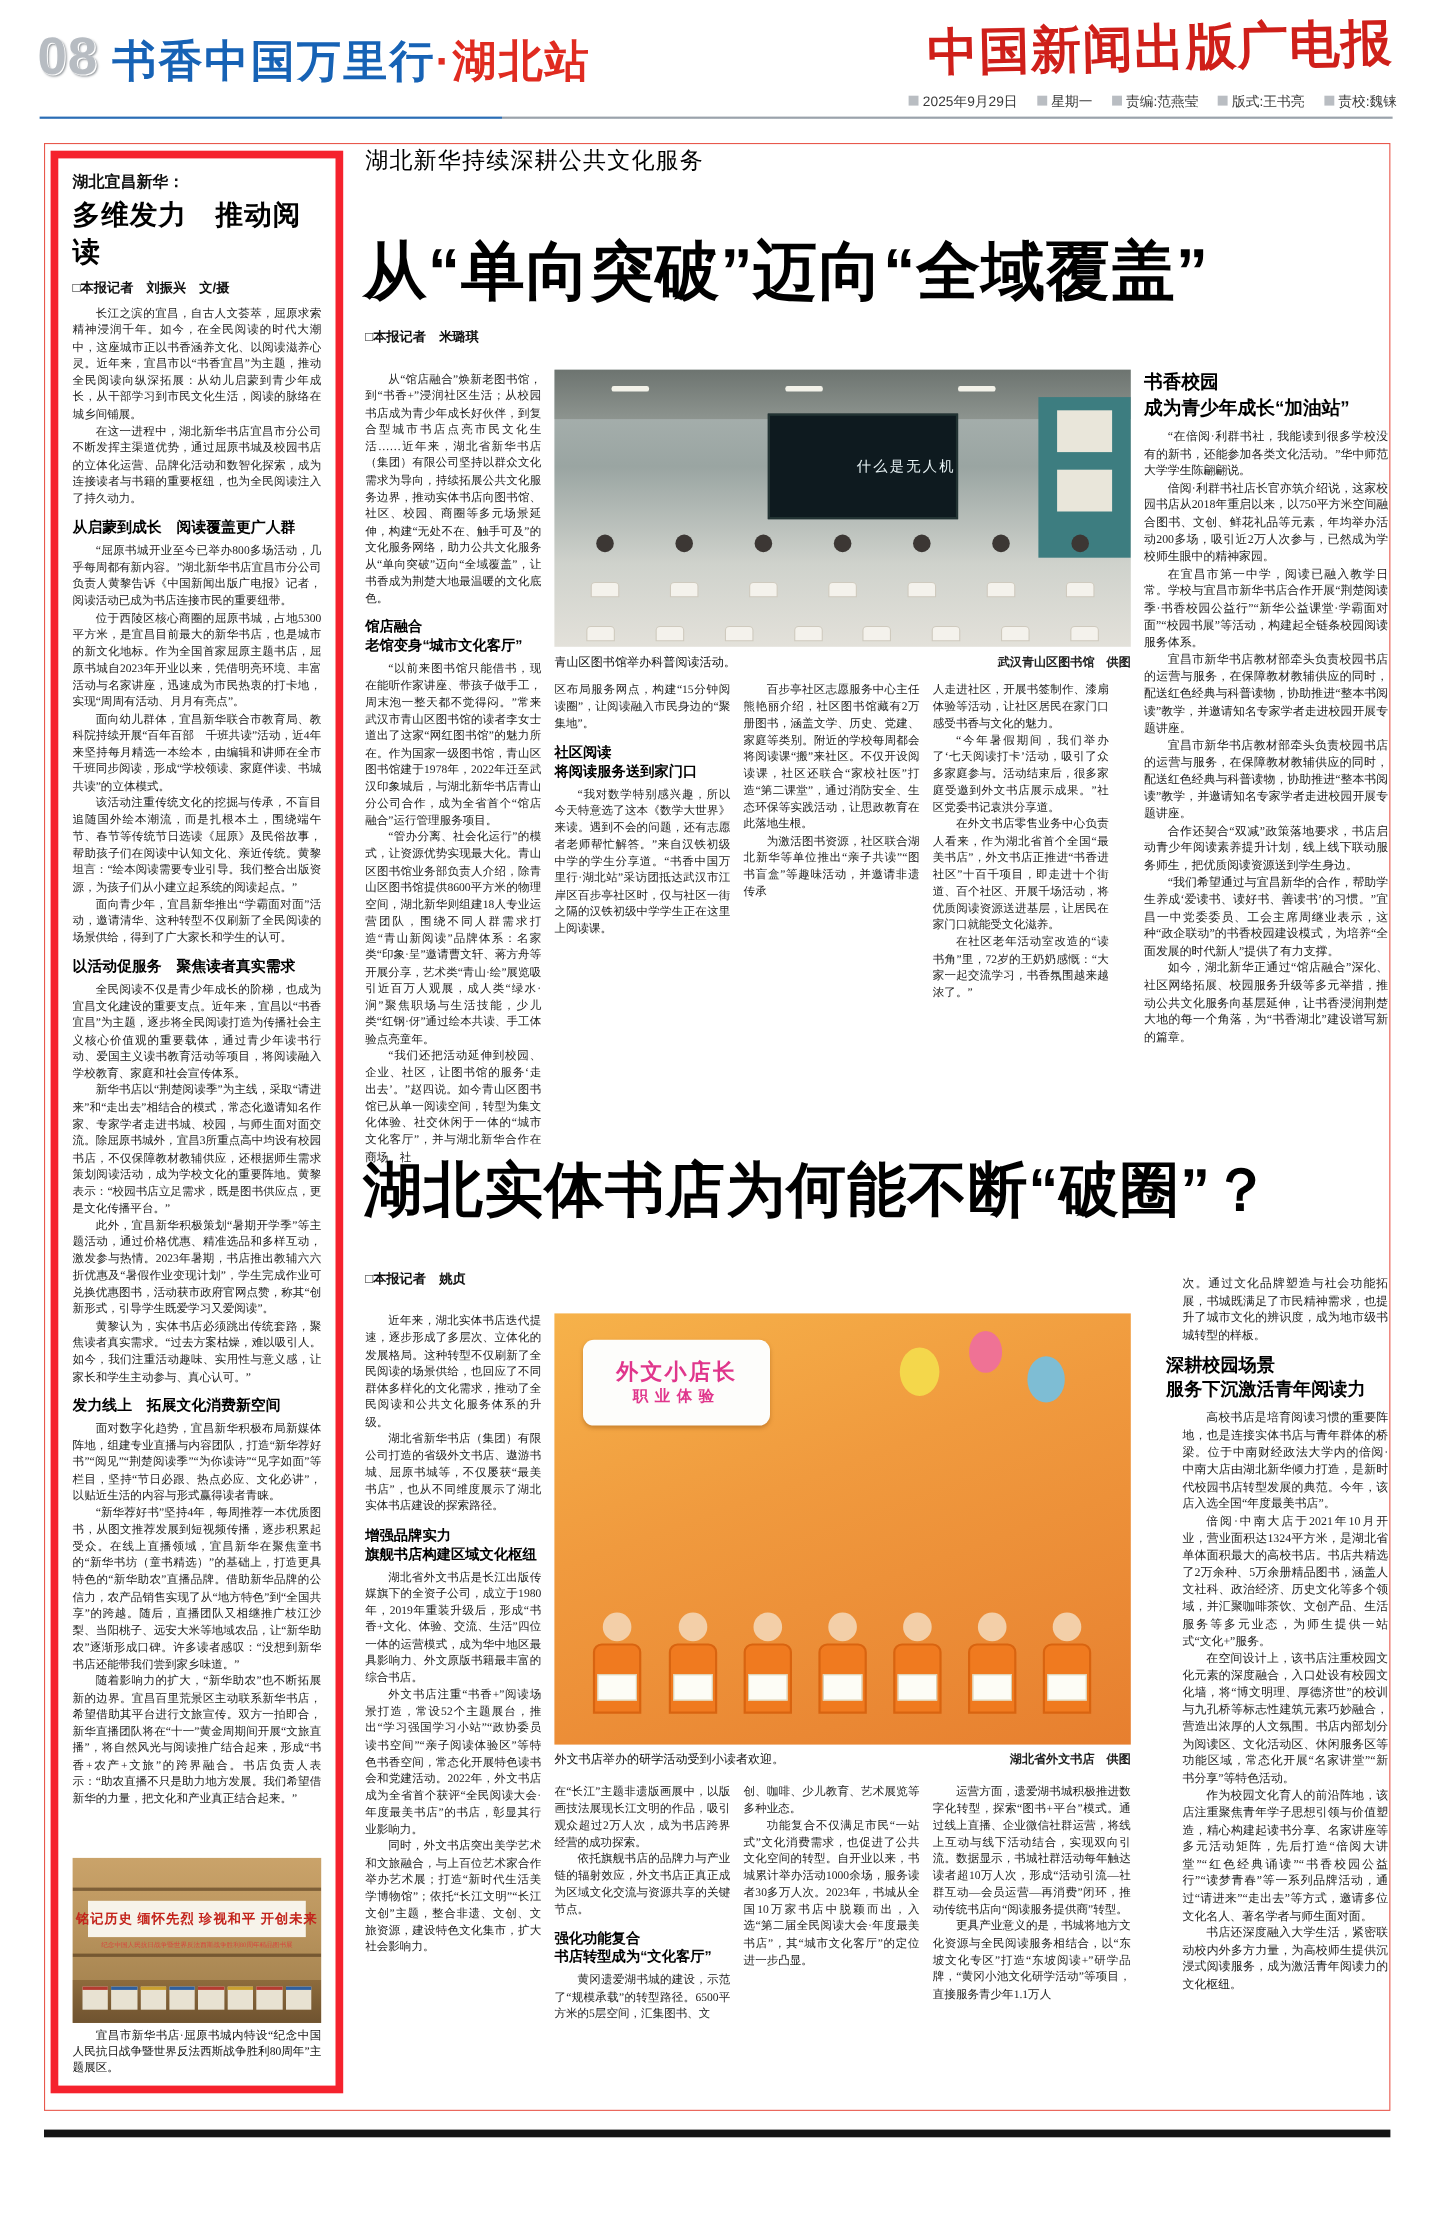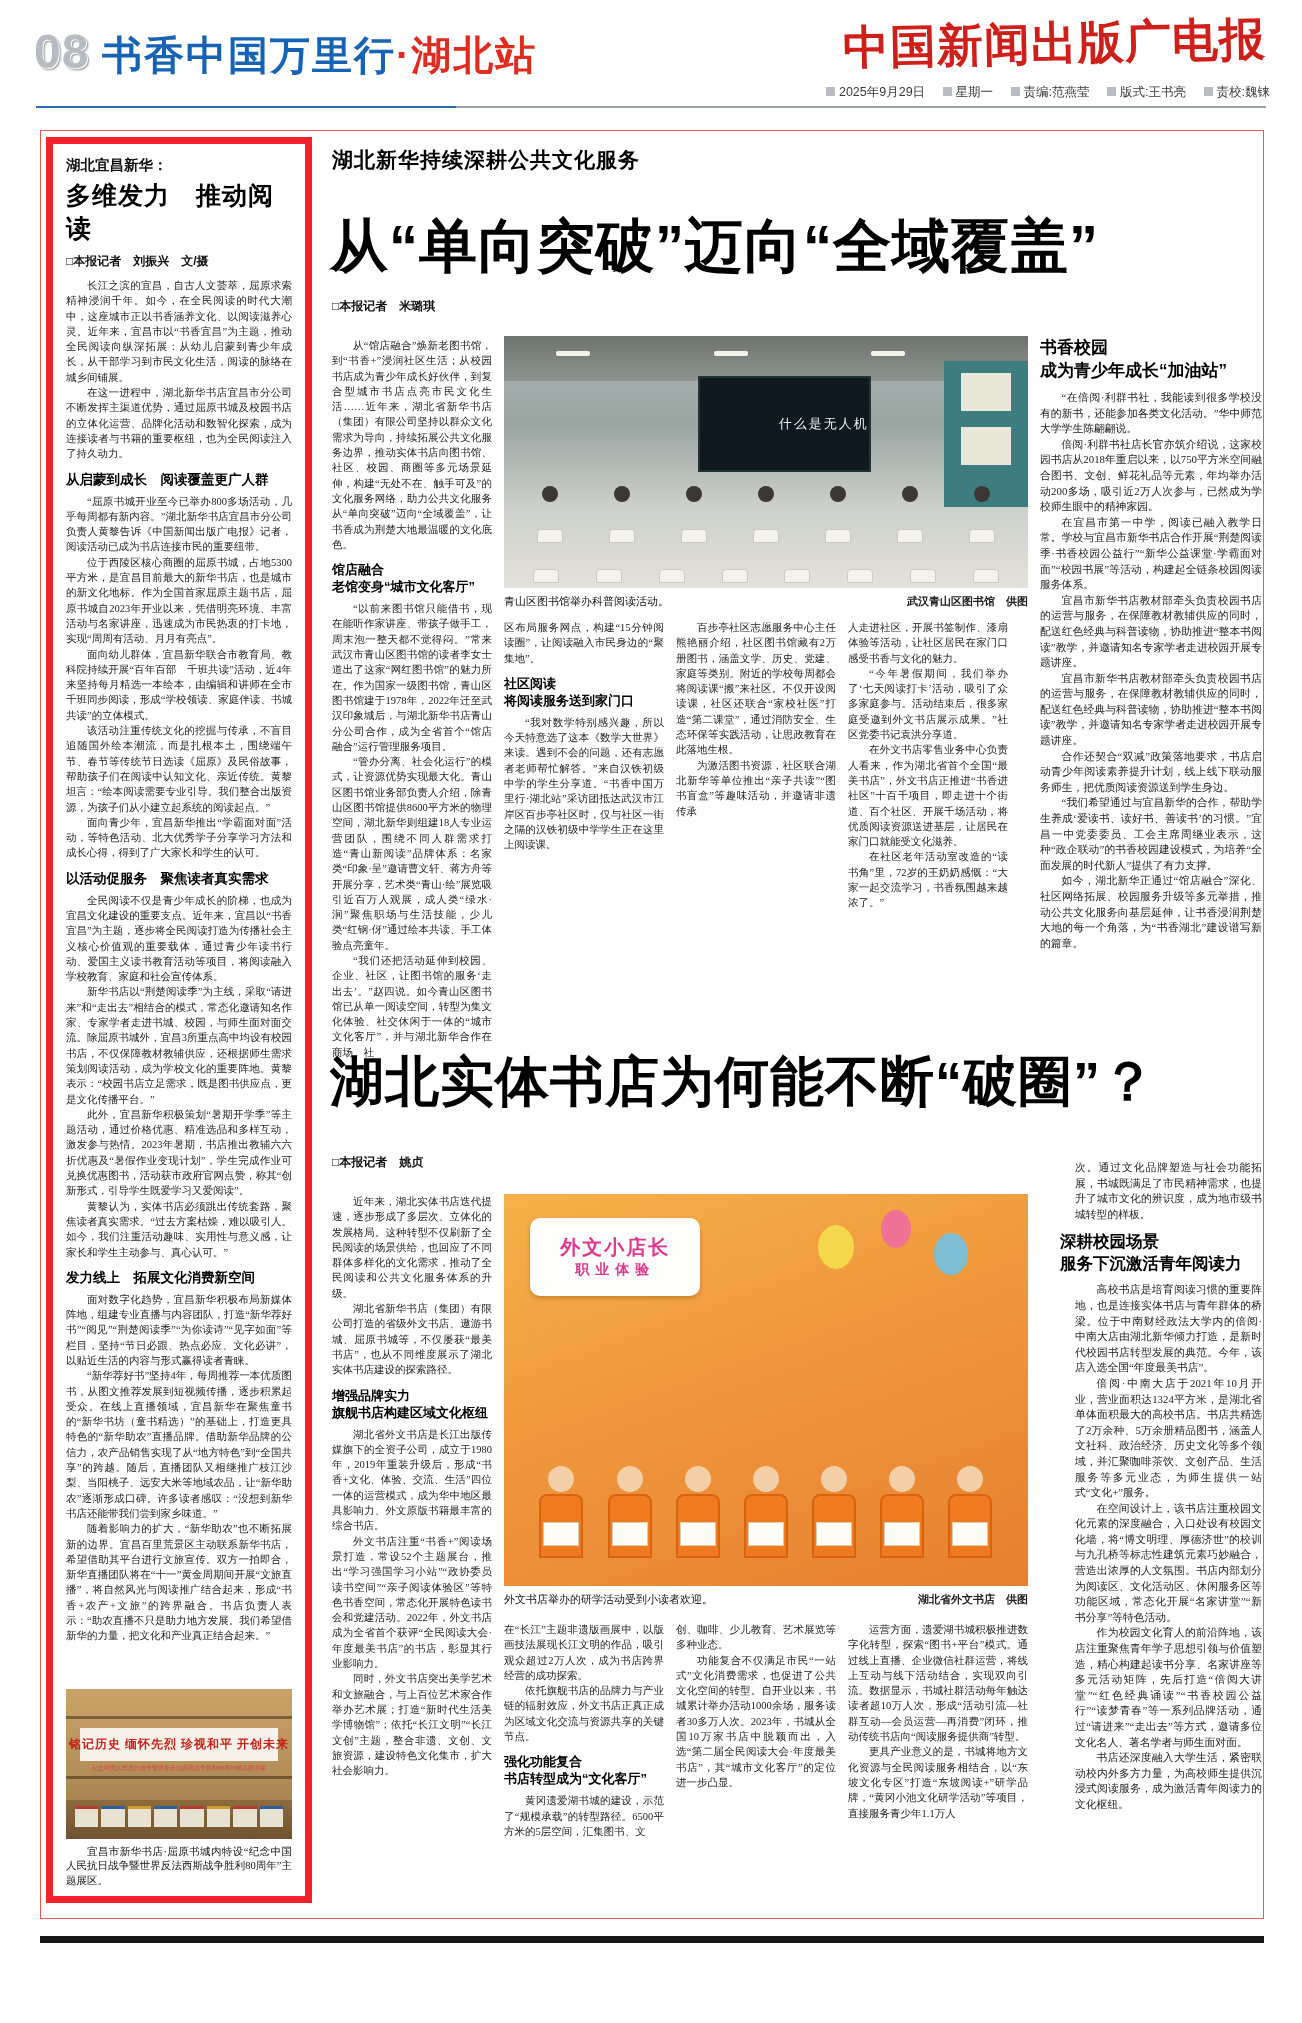--- a/index.html
+++ b/index.html
@@ -38,21 +38,21 @@
   .banner { position:absolute; left:6%; top:26%; width:88%; height:22%; background:#f7f3ea; display:flex; align-items:center; justify-content:center; }
   .banner-text { color:#c3231b; font-weight:bold; font-size:12px; letter-spacing:1px; white-space:nowrap; }
   .banner-sub { position:absolute; left:8%; top:50%; width:84%; text-align:center; color:#d8453c; font-size:6px; white-space:nowrap; overflow:hidden; }
   .book-table { position:absolute; bottom:0; left:0; width:100%; height:26%; background:linear-gradient(180deg,#8d6b3c,#6f5330); }
   .book-row { position:absolute; bottom:8%; left:4%; width:92%; height:14%; display:flex; gap:3px; }
   .book { flex:1; background:#e8e2d2; border-top:3px solid #b53b30; }
   .book:nth-child(2n){ border-top-color:#2f5f9e; } .book:nth-child(3n){ border-top-color:#caa02f; }
   .l-caption { flex:none; margin-top:6px; font-size:10.5px; line-height:14.5px; text-align:justify; text-indent:2em; color:#111; }
 
   
-  .m-kicker { left:332px; top:146px; font-family:"Liberation Sans",sans-serif; font-size:21px; font-weight:bold; color:#000; letter-spacing:1px; }
+  .m-kicker { left:332px; top:132px; font-family:"Liberation Sans",sans-serif; font-size:21px; font-weight:normal; color:#000; letter-spacing:1px; }
   .m-headline { left:330px; top:208px; font-family:"Liberation Sans",sans-serif; font-size:58px; font-weight:900; color:#000; white-space:nowrap; letter-spacing:1px; }
   .m-byline { left:332px; top:298px; }
   .ncol { position:absolute; width:160px; }
   .ncol .subhead { font-size:13px; }
   .sidebar { left:1040px; top:336px; width:222px; position:absolute; }
   .sb-head { font-family:"Liberation Sans",sans-serif; font-size:17px; font-weight:900; line-height:23px; margin-bottom:8px; color:#000; }
   .sidebar .para { font-size:10.8px; line-height:15.6px; }
 
   .photo1 { left:504px; top:336px; width:524px; height:252px; background:linear-gradient(180deg,#aeb6b4 0,#9aa5a2 35%,#cfd2cc 70%,#e3e1da 100%); overflow:hidden; }
   .ceiling { position:absolute; top:0; left:0; width:100%; height:18%; background:linear-gradient(180deg,#6d7470,#8d948f); }
@@ -116,21 +116,21 @@
     <div class="l-headline">多维发力　推动阅读</div>
     <div class="byline">□本报记者　刘振兴　文/摄</div>
     <div class="l-text">
       <p class="para">长江之滨的宜昌，自古人文荟萃，屈原求索精神浸润千年。如今，在全民阅读的时代大潮中，这座城市正以书香涵养文化、以阅读滋养心灵。近年来，宜昌市以“书香宜昌”为主题，推动全民阅读向纵深拓展：从幼儿启蒙到青少年成长，从干部学习到市民文化生活，阅读的脉络在城乡间铺展。</p>
       <p class="para">在这一进程中，湖北新华书店宜昌市分公司不断发挥主渠道优势，通过屈原书城及校园书店的立体化运营、品牌化活动和数智化探索，成为连接读者与书籍的重要枢纽，也为全民阅读注入了持久动力。</p>
       <div class="subhead">从启蒙到成长　阅读覆盖更广人群</div>
       <p class="para">“屈原书城开业至今已举办800多场活动，几乎每周都有新内容。”湖北新华书店宜昌市分公司负责人黄黎告诉《中国新闻出版广电报》记者，阅读活动已成为书店连接市民的重要纽带。</p>
       <p class="para">位于西陵区核心商圈的屈原书城，占地5300平方米，是宜昌目前最大的新华书店，也是城市的新文化地标。作为全国首家屈原主题书店，屈原书城自2023年开业以来，凭借明亮环境、丰富活动与名家讲座，迅速成为市民热衷的打卡地，实现“周周有活动、月月有亮点”。</p>
       <p class="para">面向幼儿群体，宜昌新华联合市教育局、教科院持续开展“百年百部　千班共读”活动，近4年来坚持每月精选一本绘本，由编辑和讲师在全市千班同步阅读，形成“学校领读、家庭伴读、书城共读”的立体模式。</p>
       <p class="para">该活动注重传统文化的挖掘与传承，不盲目追随国外绘本潮流，而是扎根本土，围绕端午节、春节等传统节日选读《屈原》及民俗故事，帮助孩子们在阅读中认知文化、亲近传统。黄黎坦言：“绘本阅读需要专业引导。我们整合出版资源，为孩子们从小建立起系统的阅读起点。”</p>
-      <p class="para">面向青少年，宜昌新华推出“学霸面对面”活动，等特色活动、北大优秀学子分享学习方法和成长心得，得到了广大家长和学生的认可。</p>
+      <p class="para">面向青少年，宜昌新华推出“学霸面对面”活动，邀请清华、这种转型不仅刷新了全民阅读的场景供给，得到了广大家长和学生的认可。</p>
       <div class="subhead">以活动促服务　聚焦读者真实需求</div>
       <p class="para">全民阅读不仅是青少年成长的阶梯，也成为宜昌文化建设的重要支点。近年来，宜昌以“书香宜昌”为主题，逐步将全民阅读打造为传播社会主义核心价值观的重要载体，通过青少年读书行动、爱国主义读书教育活动等项目，将阅读融入学校教育、家庭和社会宣传体系。</p>
       <p class="para">新华书店以“荆楚阅读季”为主线，采取“请进来”和“走出去”相结合的模式，常态化邀请知名作家、专家学者走进书城、校园，与师生面对面交流。除屈原书城外，宜昌3所重点高中均设有校园书店，不仅保障教材教辅供应，还根据师生需求策划阅读活动，成为学校文化的重要阵地。黄黎表示：“校园书店立足需求，既是图书供应点，更是文化传播平台。”</p>
       <p class="para">此外，宜昌新华积极策划“暑期开学季”等主题活动，通过价格优惠、精准选品和多样互动，激发参与热情。2023年暑期，书店推出教辅六六折优惠及“暑假作业变现计划”，学生完成作业可兑换优惠图书，活动获市政府官网点赞，称其“创新形式，引导学生既爱学习又爱阅读”。</p>
       <p class="para">黄黎认为，实体书店必须跳出传统套路，聚焦读者真实需求。“过去方案枯燥，难以吸引人。如今，我们注重活动趣味、实用性与意义感，让家长和学生主动参与、真心认可。”</p>
       <div class="subhead">发力线上　拓展文化消费新空间</div>
       <p class="para">面对数字化趋势，宜昌新华积极布局新媒体阵地，组建专业直播与内容团队，打造“新华荐好书”“阅见”“荆楚阅读季”“为你读诗”“见字如面”等栏目，坚持“节日必跟、热点必应、文化必讲”，以贴近生活的内容与形式赢得读者青睐。</p>
       <p class="para">“新华荐好书”坚持4年，每周推荐一本优质图书，从图文推荐发展到短视频传播，逐步积累起受众。在线上直播领域，宜昌新华在聚焦童书的“新华书坊（童书精选）”的基础上，打造更具特色的“新华助农”直播品牌。借助新华品牌的公信力，农产品销售实现了从“地方特色”到“全国共享”的跨越。随后，直播团队又相继推广枝江沙梨、当阳桃子、远安大米等地域农品，让“新华助农”逐渐形成口碑。许多读者感叹：“没想到新华书店还能带我们尝到家乡味道。”</p>
       <p class="para">随着影响力的扩大，“新华助农”也不断拓展新的边界。宜昌百里荒景区主动联系新华书店，希望借助其平台进行文旅宣传。双方一拍即合，新华直播团队将在“十一”黄金周期间开展“文旅直播”，将自然风光与阅读推广结合起来，形成“书香+农产+文旅”的跨界融合。书店负责人表示：“助农直播不只是助力地方发展。我们希望借新华的力量，把文化和产业真正结合起来。”</p>
     </div>

